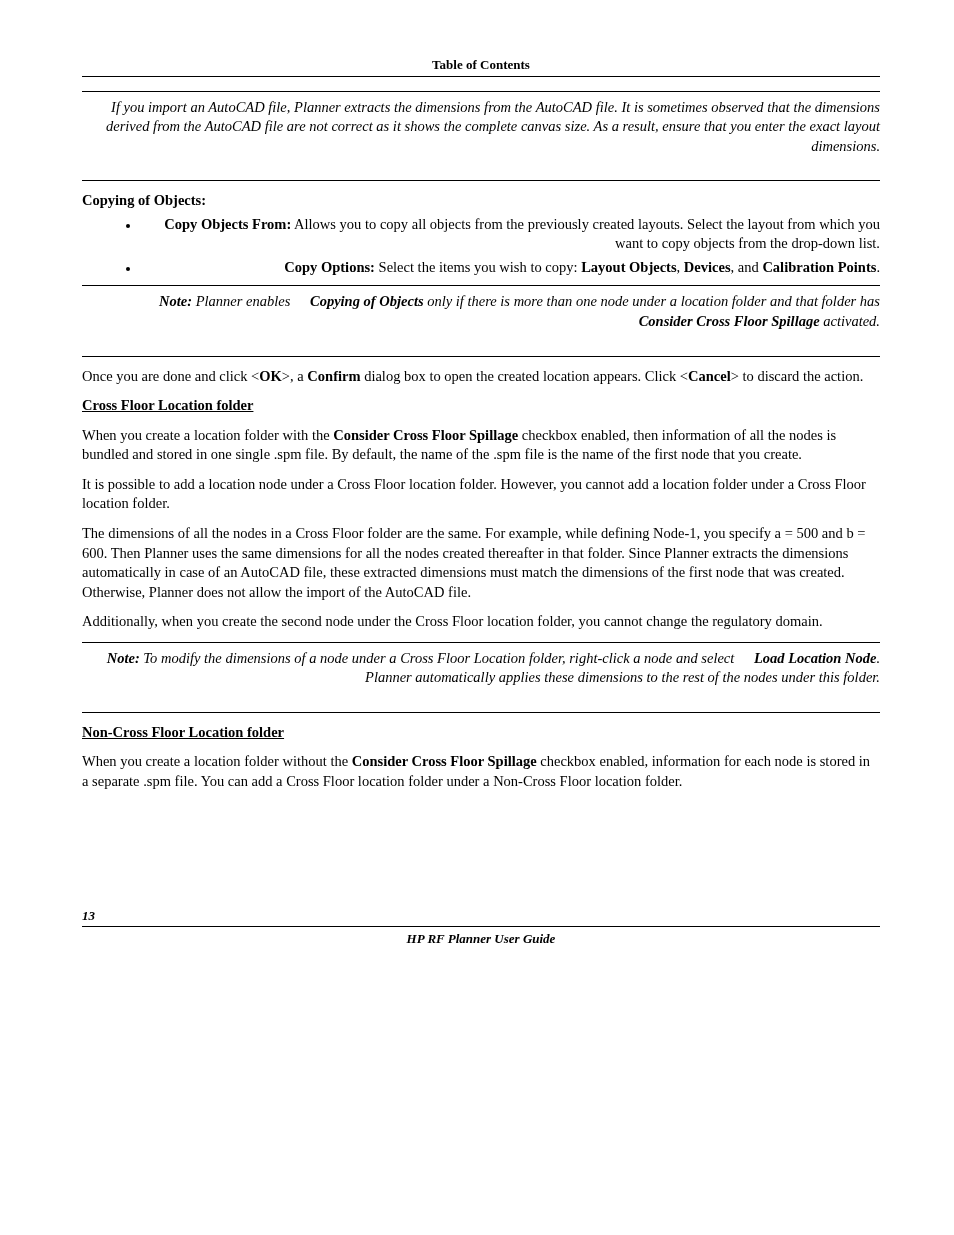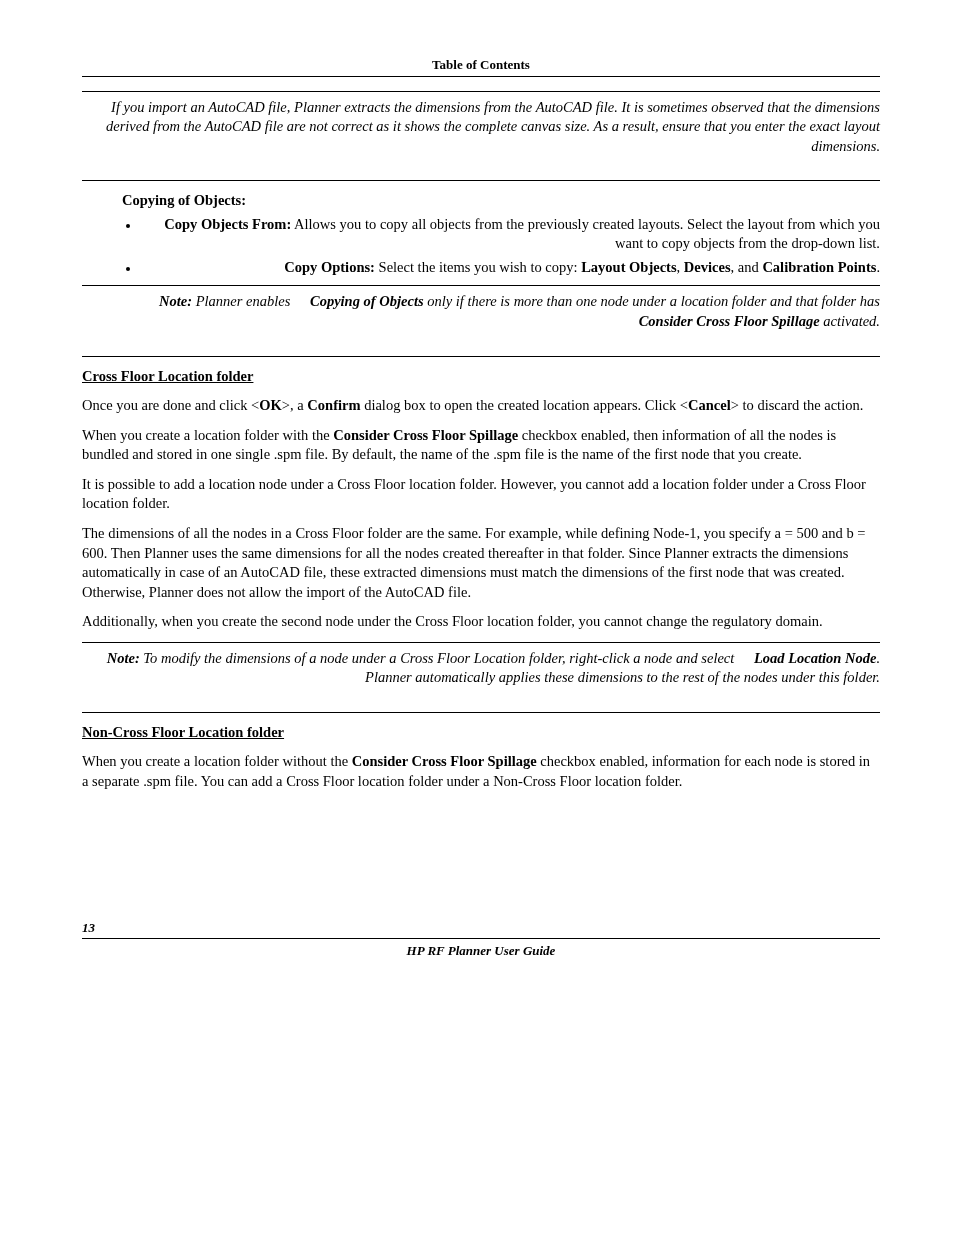--- a/index.html
+++ b/index.html
@@ -29,35 +29,35 @@
   .rule-box {
     border-top: 1px solid #000;
     border-bottom: 1px solid #000;
     padding: 6px 0 24px 0;
     margin: 6px 0 10px 0;
     font-style: italic;
     text-align: right;
   }
   .rule-box .bolditalic { font-weight: bold; font-style: italic; margin-left: 16px; }
   p { margin: 6px 0 10px 0; }
-  .section-head { font-weight: bold; margin-top: 10px; margin-bottom: 4px; margin-left: 40px; }
+  .section-head { font-weight: bold; margin-top: 10px; margin-bottom: 4px; }
   ul { margin: 4px 0 8px 0; padding-left: 58px; text-align: right; }
   li { margin-bottom: 4px; padding-left: 6px; }
   li::marker { font-size: 12px; }
   .bold { font-weight: bold; }
   .underbold { font-weight: bold; text-decoration: underline; }
   .icon {
     display: inline-block;
     width: 16px; height: 14px;
     vertical-align: -2px;
     margin: 0 1px;
   }
   .footer {
     position: absolute;
-    left: 82px; right: 74px; bottom: 44px;
+    left: 82px; right: 74px; bottom: 56px;
   }
   .page-num {
     font-style: italic; font-weight: bold; font-size: 13px;
     border-bottom: 1.5px solid #000;
     padding-bottom: 2px;
   }
   .doc-title {
     text-align: center;
     font-style: italic; font-weight: bold; font-size: 13px;
     padding-top: 3px;
@@ -81,25 +81,25 @@
     </li>
     <li>
       <span class="bold">Copy Options:</span><span> Select the items you wish to copy: </span><span class="bold">Layout Objects</span><span>, </span><span class="bold">Devices</span><span>, and </span><span class="bold">Calibration Points</span><span>.</span>
     </li>
   </ul>
 
   <div class="rule-box">
     <span class="bolditalic">Note:</span><span> Planner enables </span><span class="bolditalic">Copying of Objects</span><span> only if there is more than one node under a location folder and that folder has </span><span class="bolditalic">Consider Cross Floor Spillage</span><span> activated.</span>
   </div>
 
-  <p><span class="underbold">Cross Floor Location folder</span></p>
-
   <p>
     <span>Once you are done and click &lt;</span><span class="bold">OK</span><span>&gt;, a </span><span class="bold">Confirm</span><span> dialog box to open the created location appears. Click &lt;</span><span class="bold">Cancel</span><span>&gt; to discard the action.</span>
   </p>
+
+  <p><span class="underbold">Cross Floor Location folder</span></p>
 
   <p>
     <span>When you create a location folder with the </span><span class="bold">Consider Cross Floor Spillage</span><span> checkbox enabled, then information of all the nodes is bundled and stored in one single .spm file. By default, the name of the .spm file is the name of the first node that you create.</span>
   </p>
 
   <p>It is possible to add a location node under a Cross Floor location folder. However, you cannot add a location folder under a Cross Floor location folder.</p>
   <p>The dimensions of all the nodes in a Cross Floor folder are the same. For example, while defining Node-1, you specify a = 500 and b = 600. Then Planner uses the same dimensions for all the nodes created thereafter in that folder. Since Planner extracts the dimensions automatically in case of an AutoCAD file, these extracted dimensions must match the dimensions of the first node that was created. Otherwise, Planner does not allow the import of the AutoCAD file.</p>
   <p>Additionally, when you create the second node under the Cross Floor location folder, you cannot change the regulatory domain.</p>
 
   <div class="rule-box">

